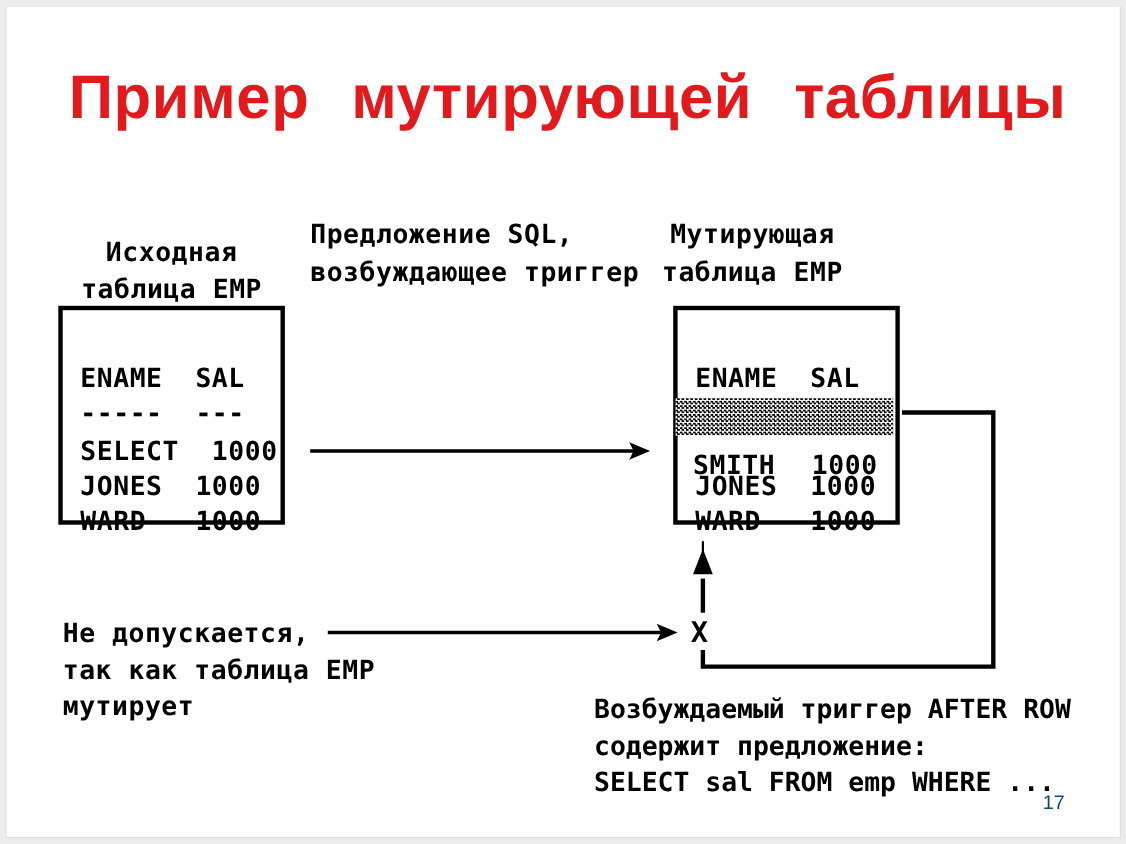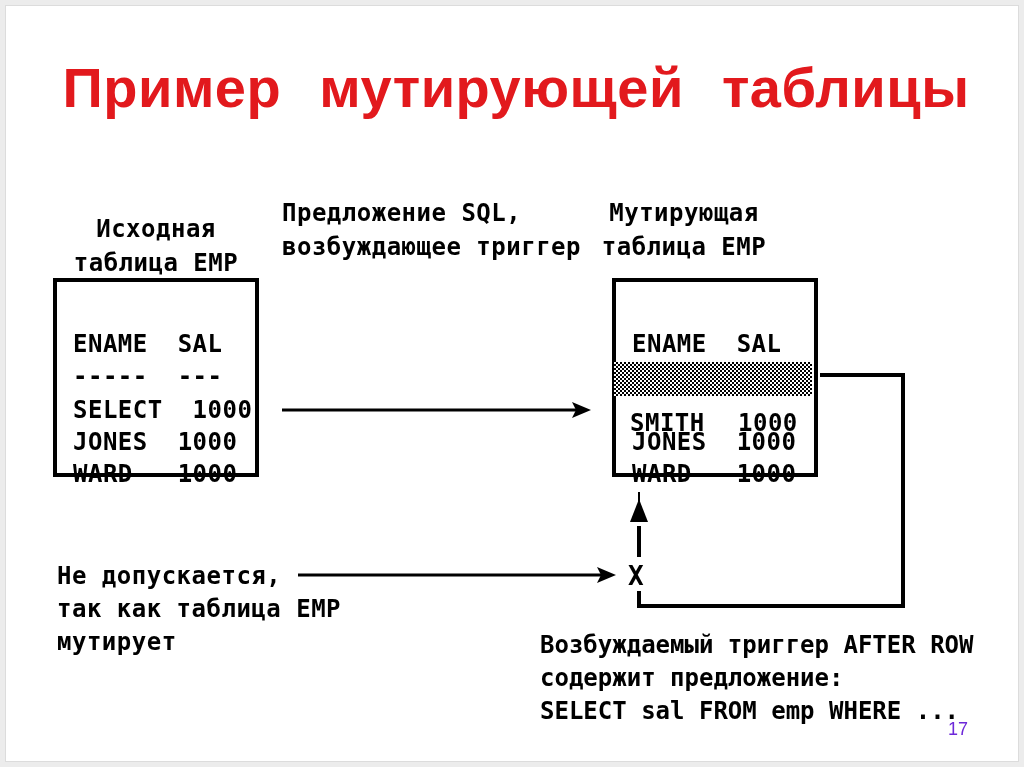--- a/index.html
+++ b/index.html
@@ -40,21 +40,21 @@
     position:absolute; top:0; height:34px; line-height:34px;
     background:#fff; padding:0 2px;margin-top:44px;
   }
   .note { line-height:33px; letter-spacing:0px; }
   .xmark {
     position:absolute; left:625px; top:561px; width:22px;
     text-align:center; line-height:30px; font-size:26px;
   }
   .page-num {
     position:absolute; left:938px; top:719px; width:40px;
-    font-size:18px; color:#6d28d9; text-align:center;
+    font-size:18px; color:#0c4a6e; text-align:center;
   }
   svg.overlay { position:absolute; left:0; top:0; pointer-events:none; }
 </style>
 </head>
 <body>
 
 <div class="stage">
   <div class="slide"></div>
 
   <div class="title">Пример мутирующей таблицы</div>

